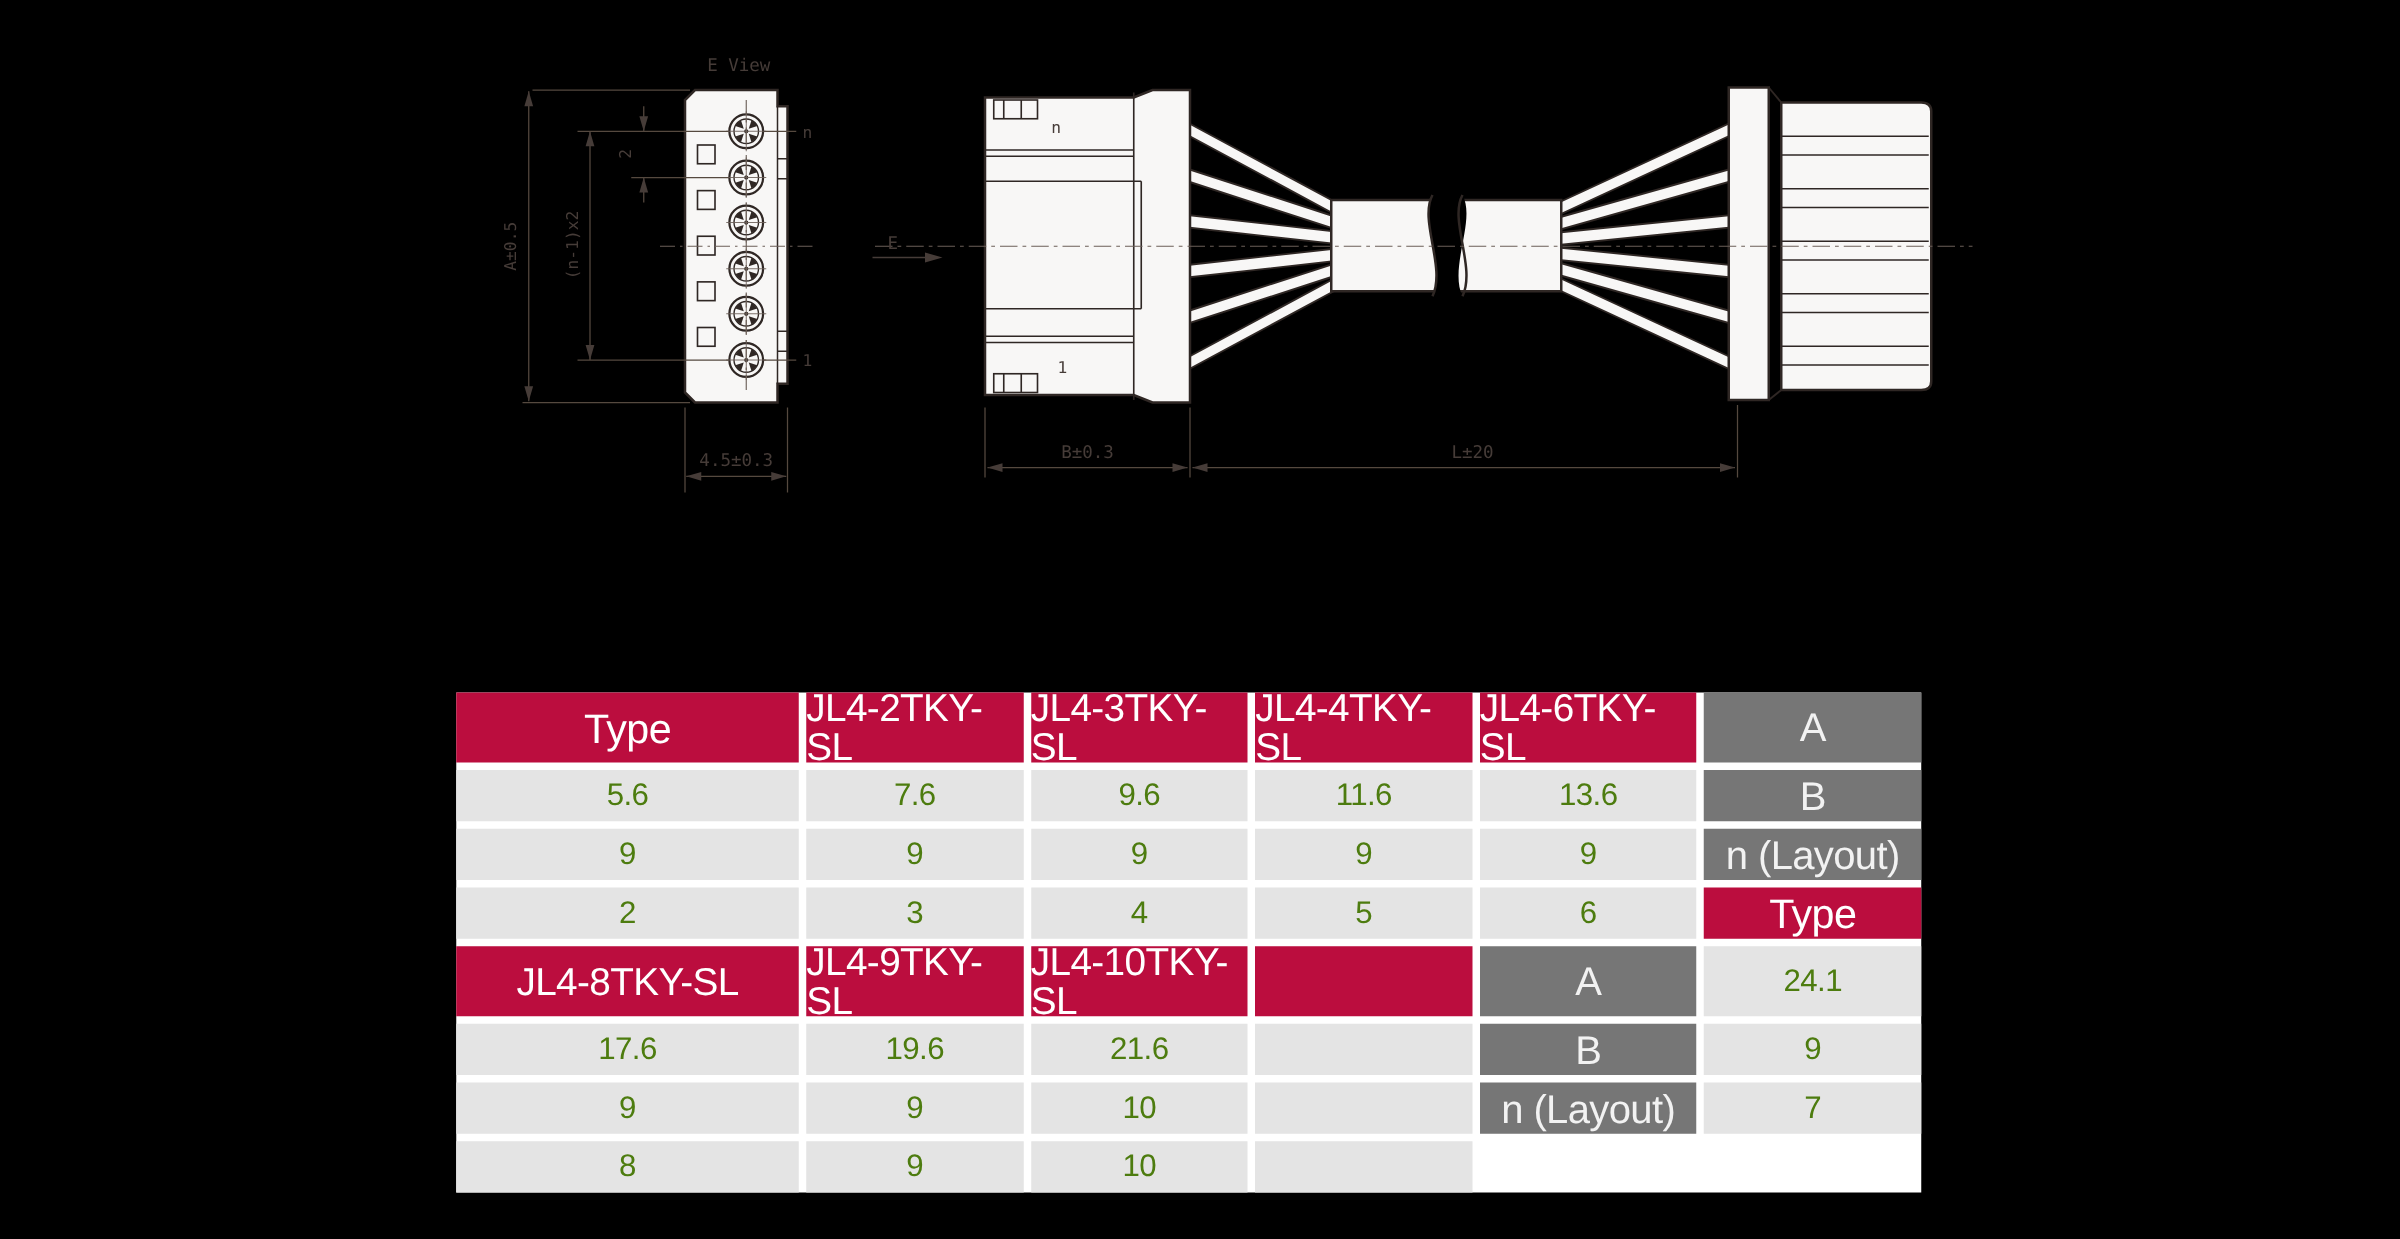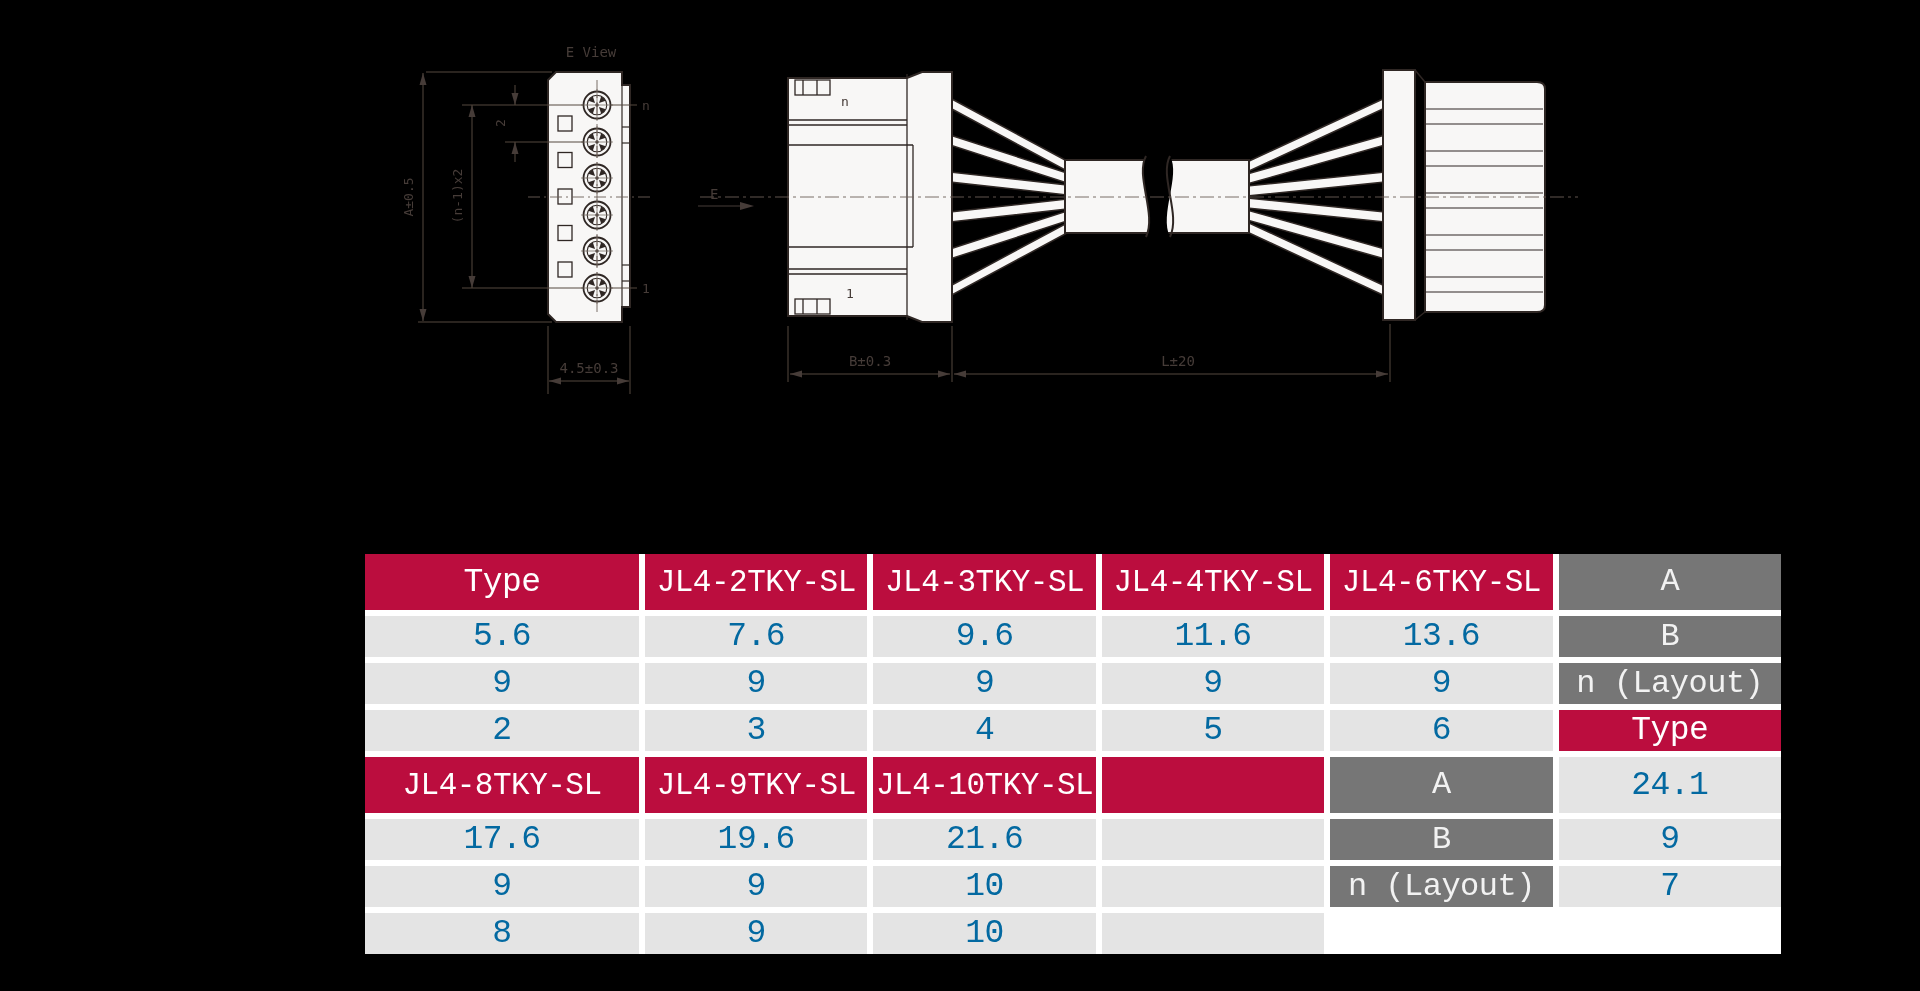--- a/index.html
+++ b/index.html
@@ -1,30 +1,30 @@
 <!DOCTYPE html>
 <html><head>
 <meta charset="utf-8">
 <style>
   html,body{margin:0;padding:0;background:#000;}
   .stage{position:relative;width:1920px;height:991px;background:#000;overflow:hidden;
          font-family:"Liberation Sans",sans-serif;}
   svg text{font-family:"DejaVu Sans Mono",monospace;fill:#463c38;}
 
   
-  .spec-table{position:absolute;left:365px;top:554px;width:1416px;
+  .spec-table{position:absolute;left:365px;top:554px;width:1172px;
     display:grid;grid-template-columns:274px repeat(5,1fr);
     grid-template-rows:56px 41px 41px 41px 56px 41px 41px 41px;
-    gap:6px;background:#ffffff;font-family:Liberation Mono, monospace;}
+    gap:6px;background:#ffffff;}
   .c{display:flex;align-items:center;justify-content:center;line-height:1;
      letter-spacing:-0.5px;font-weight:400;}
   .red{background:#bb0d3e;color:#ffffff;font-size:31px;}
   .red.th{font-size:33px;}
   .gray{background:#767676;color:#f2f2f2;font-size:32px;}
-  .val{background:#e4e4e4;color:#0369a1;font-size:33px;}
+  .val{background:#e4e4e4;color:#4d7c0f;font-size:25px;}
 </style>
 </head>
 <body>
 
 <div class="stage">
 
   <svg width="1920" height="554" viewBox="0 0 1920 554" style="position:absolute;left:0;top:0;">
     <defs>
       <g id="pin">
         <circle r="13.5" fill="#f8f7f6" stroke="#2f2724" stroke-width="1.8"></circle>

